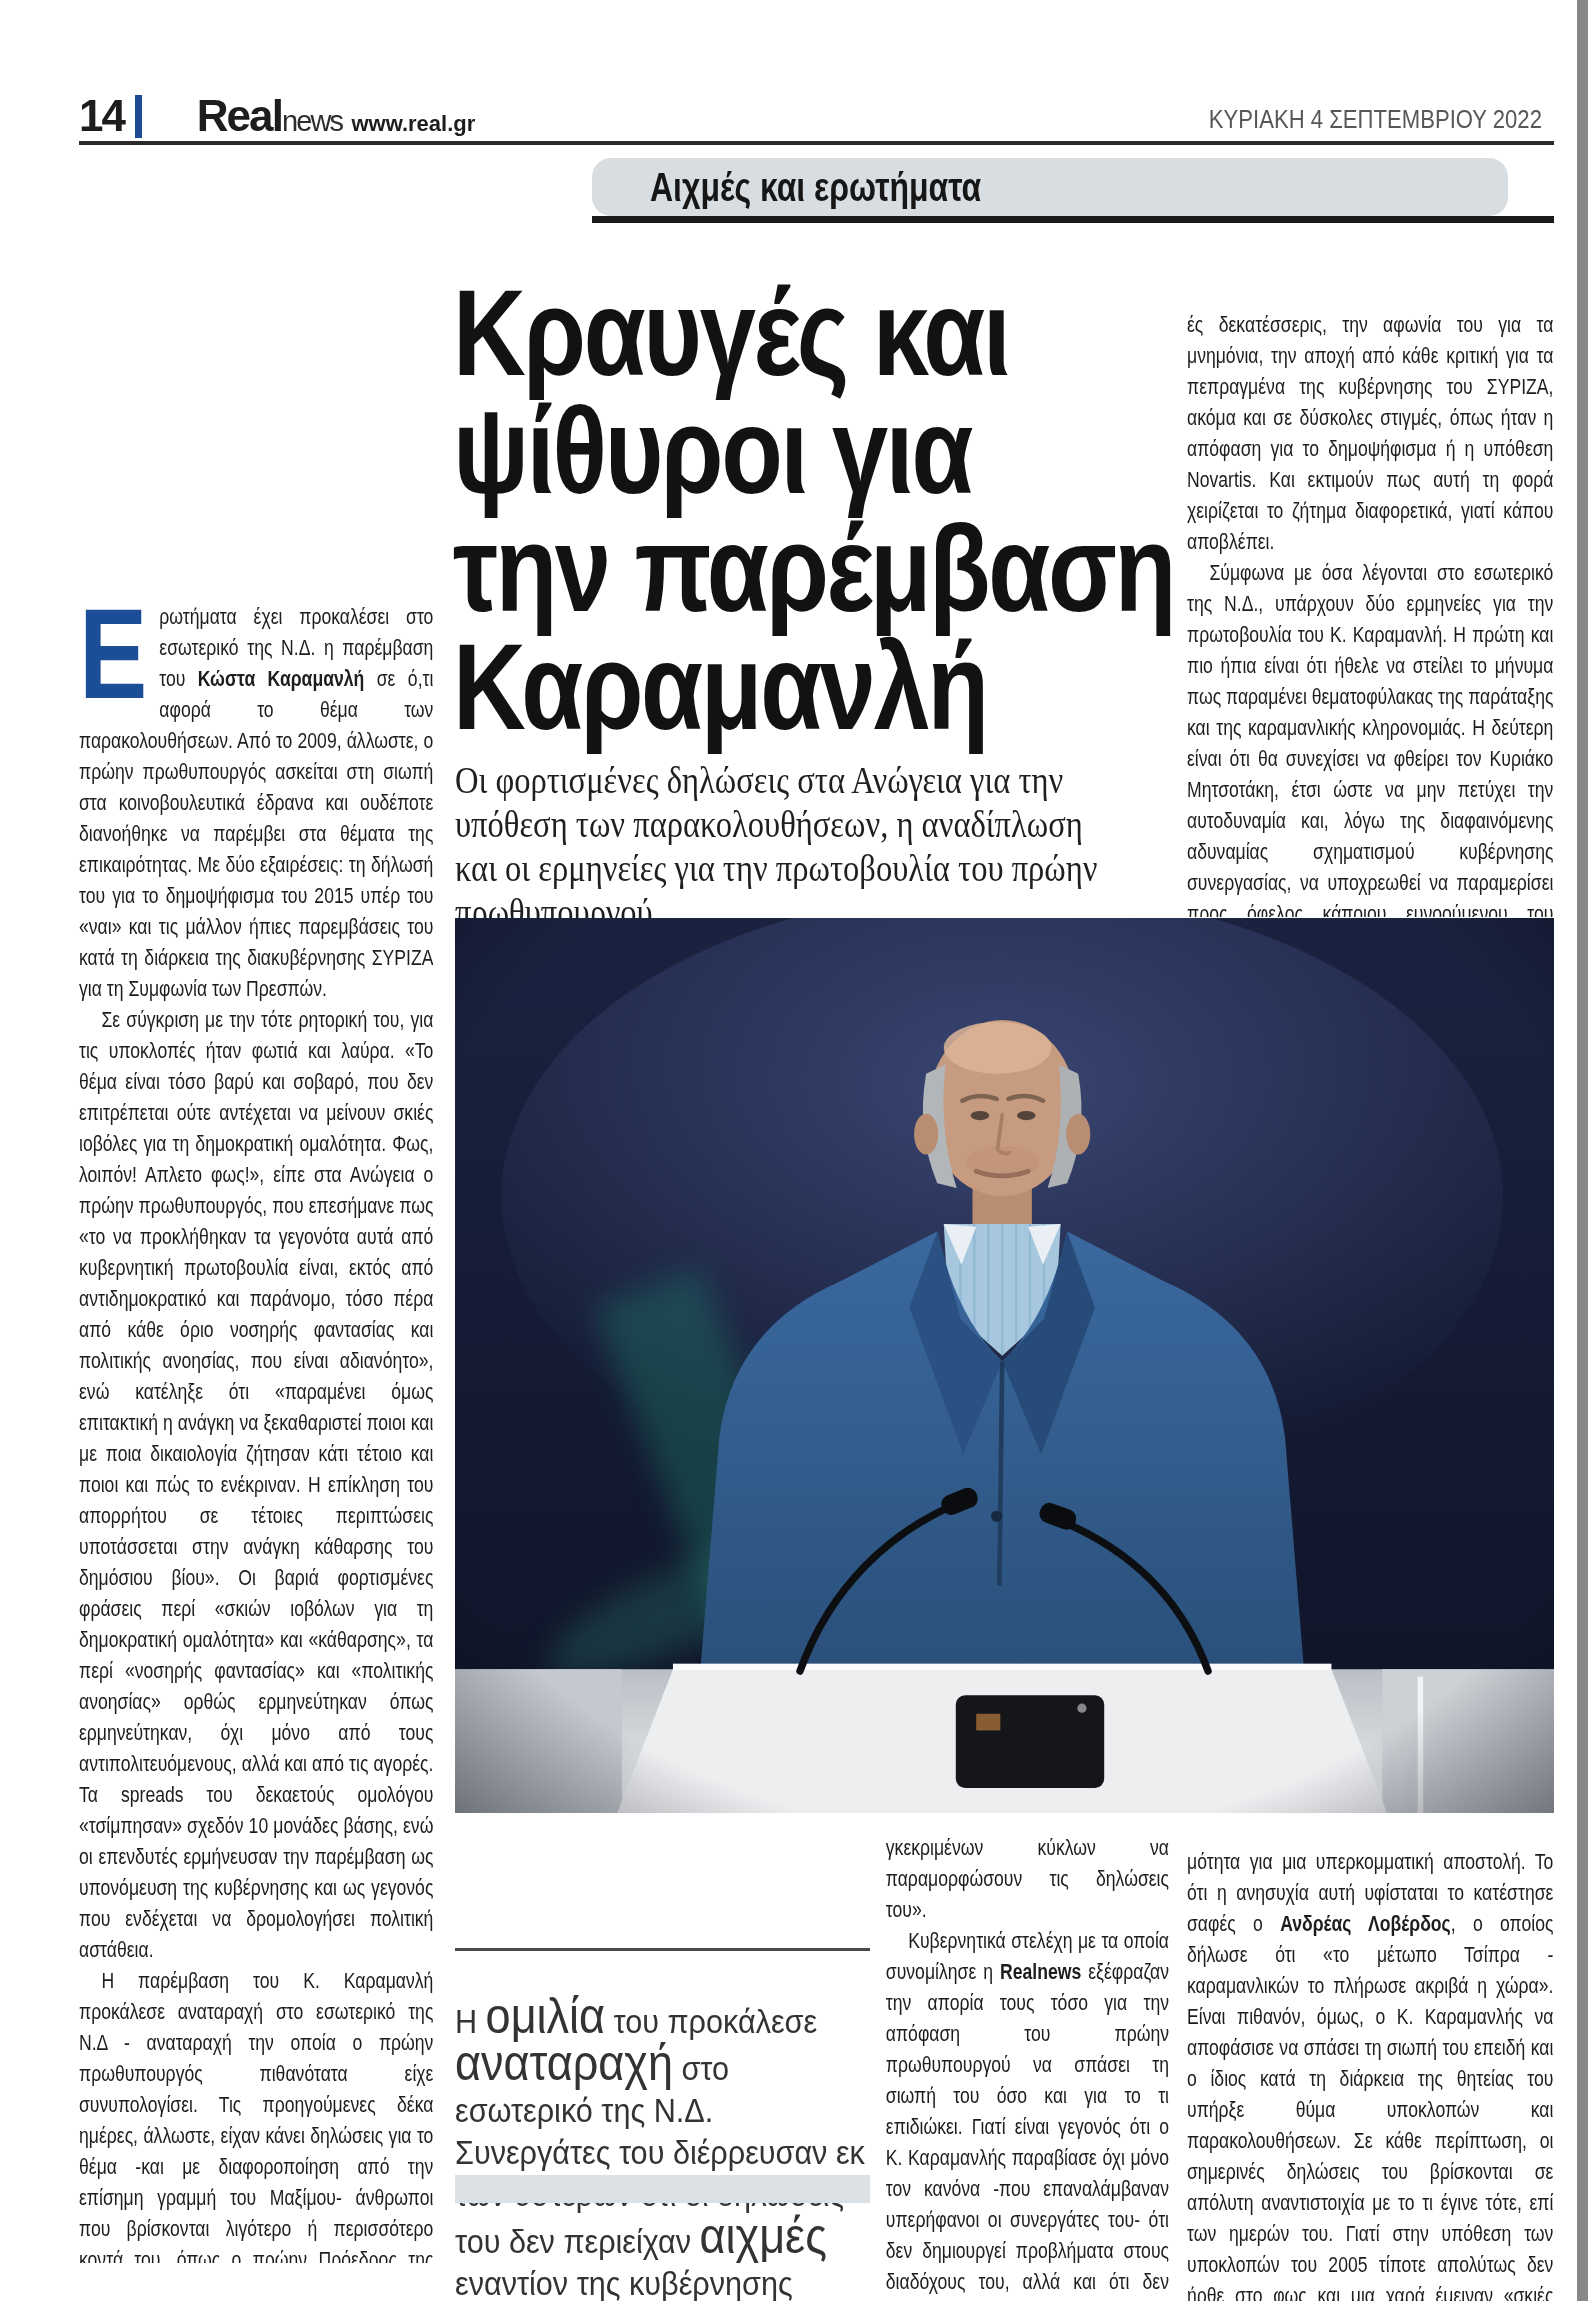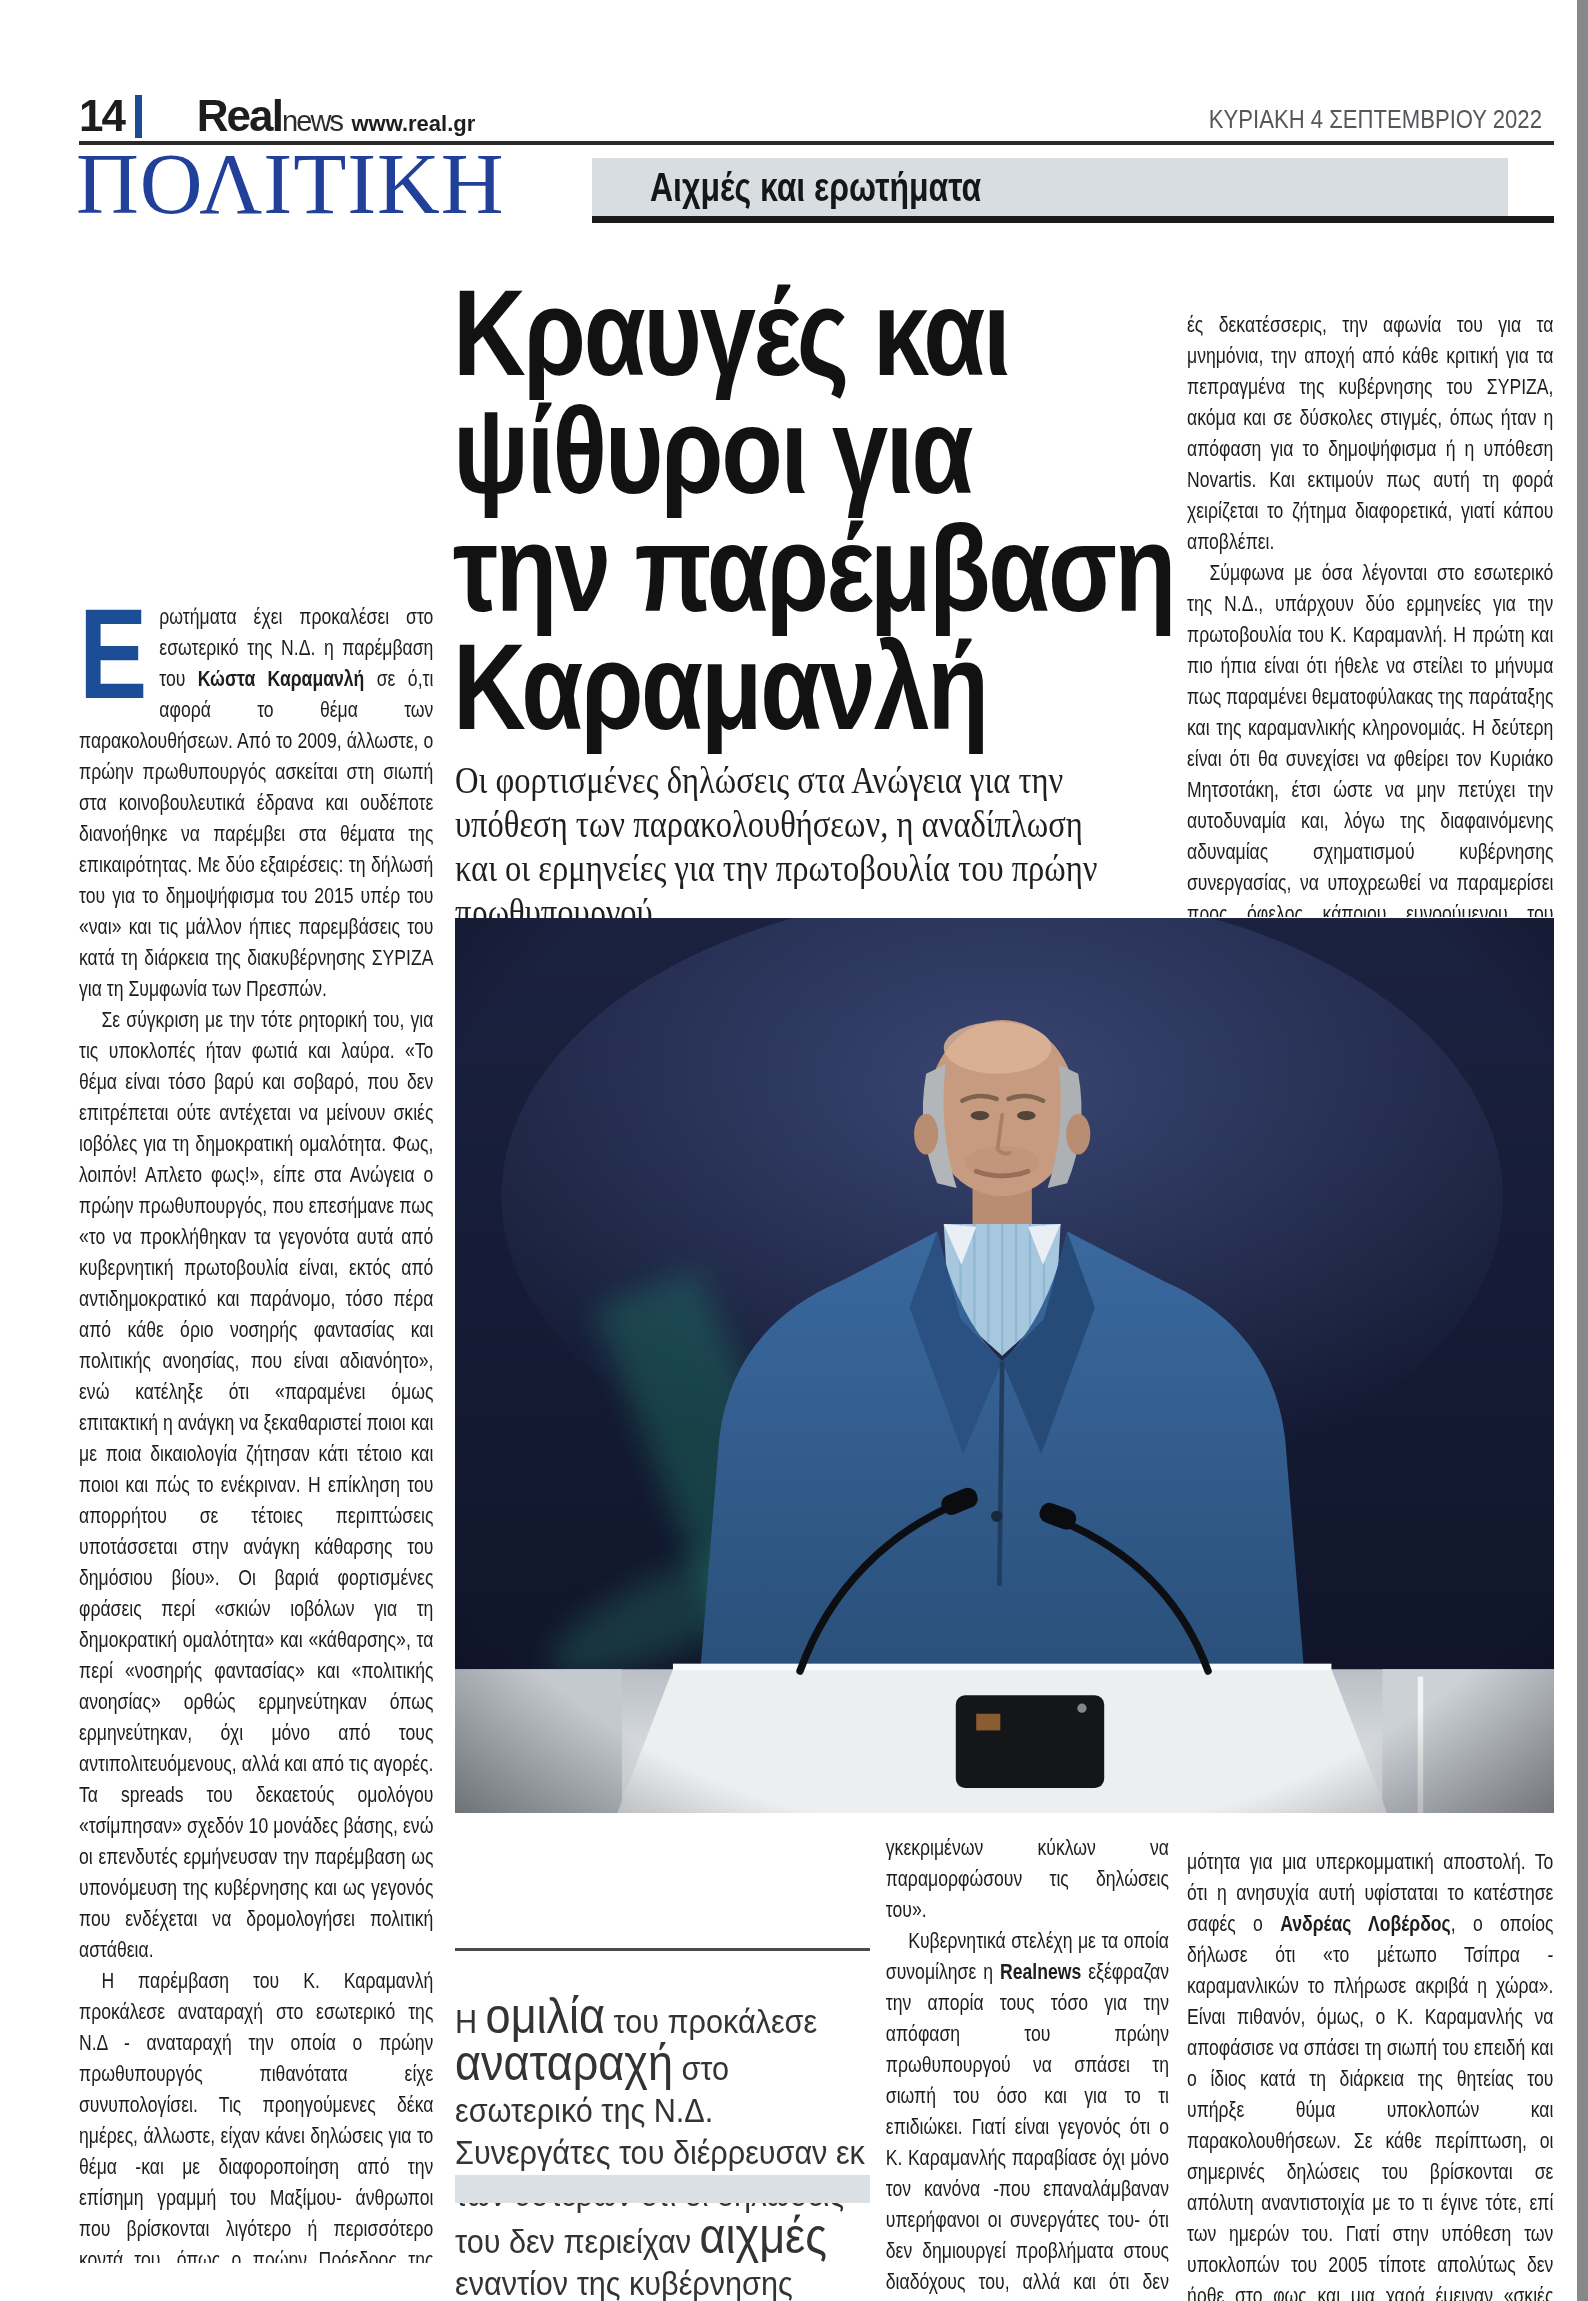--- a/index.html
+++ b/index.html
@@ -14,21 +14,21 @@
   .brand-bold{font-size:44px;font-weight:700;letter-spacing:-1.9px;margin-left:44px;}
   .brand-light{font-size:29px;font-weight:400;color:#2d2d2d;letter-spacing:-1.9px;}
   .brand-site{font-size:22px;font-weight:700;margin-left:9.3px;}
   #issue-date{right:35px;top:104px;font-size:26px;color:#56575b;
               transform:scaleX(.85);transform-origin:100% 0;white-space:nowrap;}
   #header-rule{left:79px;top:141px;width:1475px;height:3.7px;background:#2a2a2a;}
 
   
   #section-title{left:76px;top:145px;font-family:"Liberation Serif",serif;font-size:87px;
                  line-height:78px;color:#21409a;letter-spacing:0.9px;}
-  #kicker-bar{left:592px;top:158px;width:916px;height:58px;background:#d8dde2;}
+  #kicker-bar{left:592px;top:158px;width:916px;height:58px;background:#d8dde2;border-radius:19px;}
   #kicker-text{position:absolute;left:58px;top:0;line-height:58px;font-size:41px;font-weight:700;
                color:#161616;transform:scaleX(.78);transform-origin:0 0;white-space:nowrap;}
   #kicker-rule{left:592px;top:216px;width:962px;height:6.5px;background:#1a1a1a;}
 
   
   #headline{left:453px;top:274px;width:928px;font-size:123px;line-height:118px;font-weight:700;
             letter-spacing:-2.8px;color:#121212;transform:scaleX(.82);transform-origin:0 0;}
   #deck{left:455px;top:759px;width:733px;font-family:"Liberation Serif",serif;font-size:37px;
         line-height:44px;color:#1f1f1f;transform:scaleX(.88);transform-origin:0 0;}
   #byline{left:79px;top:504px;}
@@ -71,21 +71,20 @@
   <div class="abs" id="masthead">
     <span id="page-num">14</span>
     <span id="num-bar"></span>
     <span class="brand-bold">Real</span>
     <span class="brand-light">news</span>
     <span class="brand-site">www.real.gr</span>
   </div>
   <div class="abs" id="issue-date">ΚΥΡΙΑΚΗ 4 ΣΕΠΤΕΜΒΡΙΟΥ 2022</div>
   <div class="abs" id="header-rule"></div>
 
-  <div class="abs" id="section-title">ΠΟΛΙΤΙΚΗ</div>
   <div class="abs" id="kicker-bar">
     <span id="kicker-text">Αιχμές και ερωτήματα</span>
   </div>
   <div class="abs" id="kicker-rule"></div>
 
   <div class="abs" id="headline">
     <div>Κραυγές και</div>
     <div>ψίθυροι για</div>
     <div>την παρέμβαση</div>
     <div>Καραμανλή</div>

